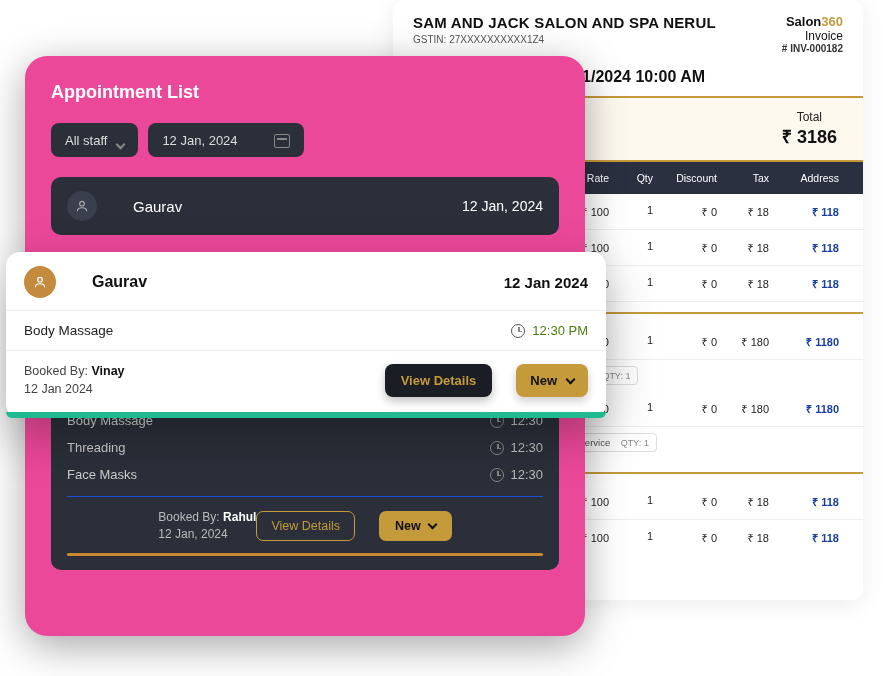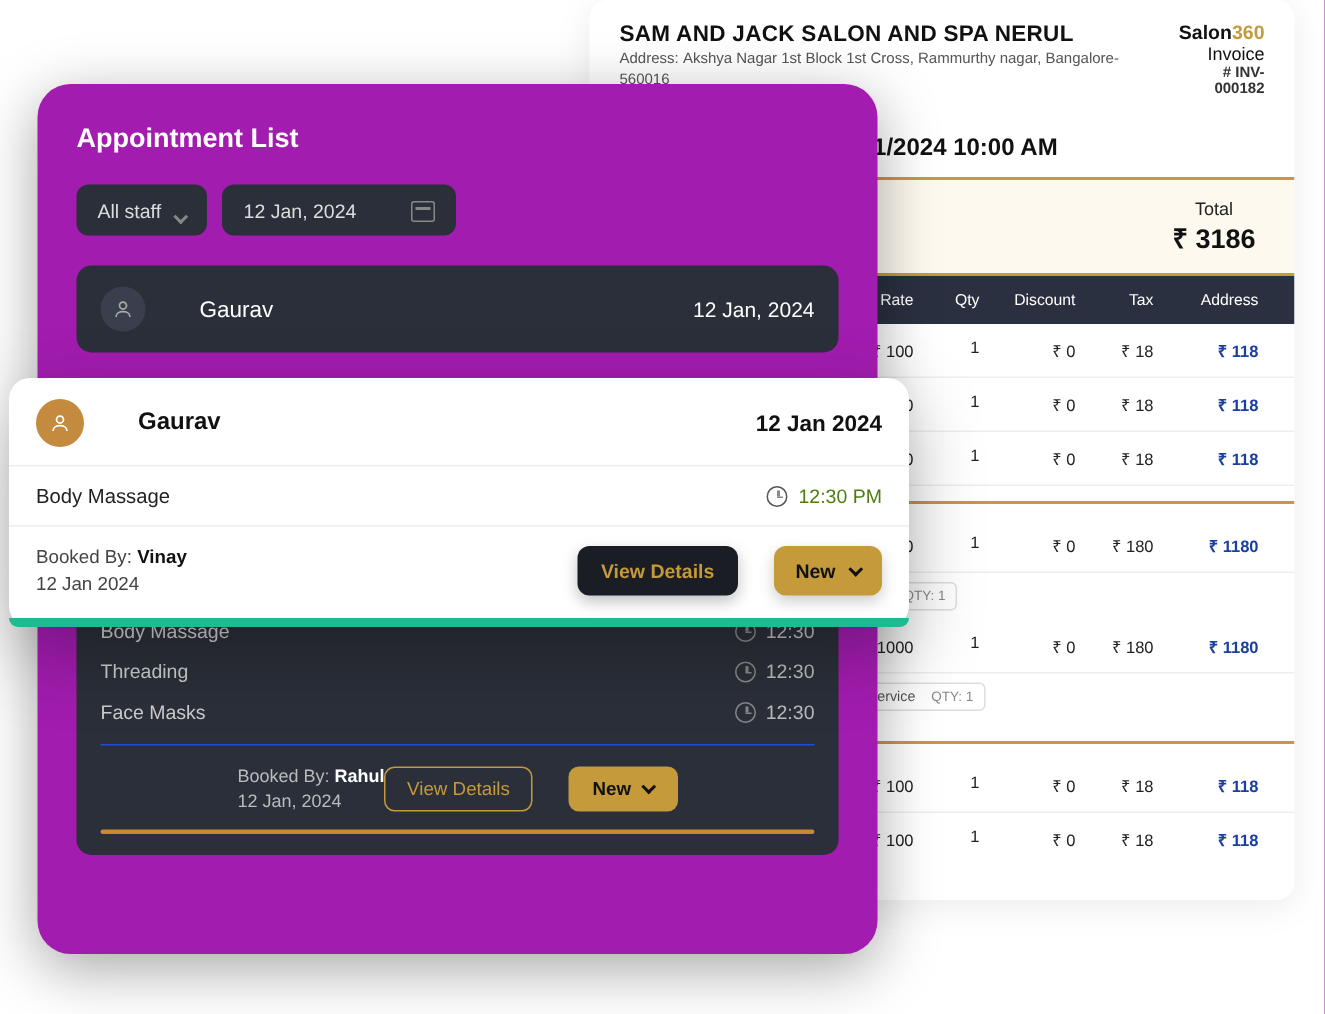--- a/index.html
+++ b/index.html
@@ -45,21 +45,21 @@
     .chips-row { display:flex; gap:8px; padding:6px 10px 6px 0; justify-content:flex-start; margin-left:0;}
     .chip { display:inline-flex; align-items:center; gap:4px; border:1px solid #ddd; border-radius:4px; padding:3px 7px; font-size:9.5px; color:#555; white-space:nowrap;}
     .chip b { color:#888; font-weight:400; font-size:9px;}
 
     .inv-sep-gold { height:2px; background:#c49a3a; margin:10px 0 0;}
     .inv-sep-grey { height:10px; background:#fff;}
 
     
     .appts {
       position: absolute; left: 25px; top: 56px; width: 560px; height: 580px;
-      background: #a21caf; border-radius: 22px; box-shadow: 0 10px 40px rgba(0,0,0,.35);
+      background: #ec4899; border-radius: 22px; box-shadow: 0 10px 40px rgba(0,0,0,.35);
       color:#e8e8e8; padding:26px 26px 18px;
     }
     .appts h3 { font-size:18px; font-weight:600; color:#fff; margin-bottom:20px;}
     .filters { display:flex; gap:10px; margin-bottom:20px;}
     .pill { display:flex; align-items:flex-end; gap:10px; background:#2b2f39; border-radius:8px; padding:9px 14px; font-size:13px; color:#ddd; }
     .chev { display:inline-block; border-left:2px solid #888; border-bottom:2px solid #888; width:7px; height:7px; transform:rotate(-45deg); margin-top:-3px;}
     .cal-ic { width:16px; height:16px; position:relative;}
     .cal-ic::before { content:""; position:absolute; inset:2px 0 0; border:1.5px solid #888; border-radius:2px;}
     .cal-ic::after { content:""; position:absolute; left:3px; right:3px; top:6px; height:1.5px; background:#888;}
 
@@ -108,21 +108,20 @@
     .teal { height:6px; background:#1fba8f; border-radius:0 0 14px 14px;}
   </style>
 </head>
 <body>
 
 <div class="invoice">
   <div class="inv-block">
     <div class="inv-head">
       <div>
         <div class="inv-title">SAM AND JACK SALON AND SPA NERUL</div>
-        <div class="inv-sub"><span>Address:</span>&nbsp;<span>Akshya Nagar 1st Block 1st Cross, Rammurthy nagar, Bangalore-560016</span></div>
         <div class="inv-sub"><span>GSTIN:</span>&nbsp;<span>27XXXXXXXXXX1Z4</span></div>
       </div>
       <div class="inv-right">
         <span class="inv-brand-a">Salon</span><span class="inv-brand-b">360</span>
         <span class="inv-word">Invoice</span>
         <span class="inv-num"># INV-000182</span>
       </div>
     </div>
   </div>
   <div class="inv-dt">12/01/2024 10:00 AM</div>

